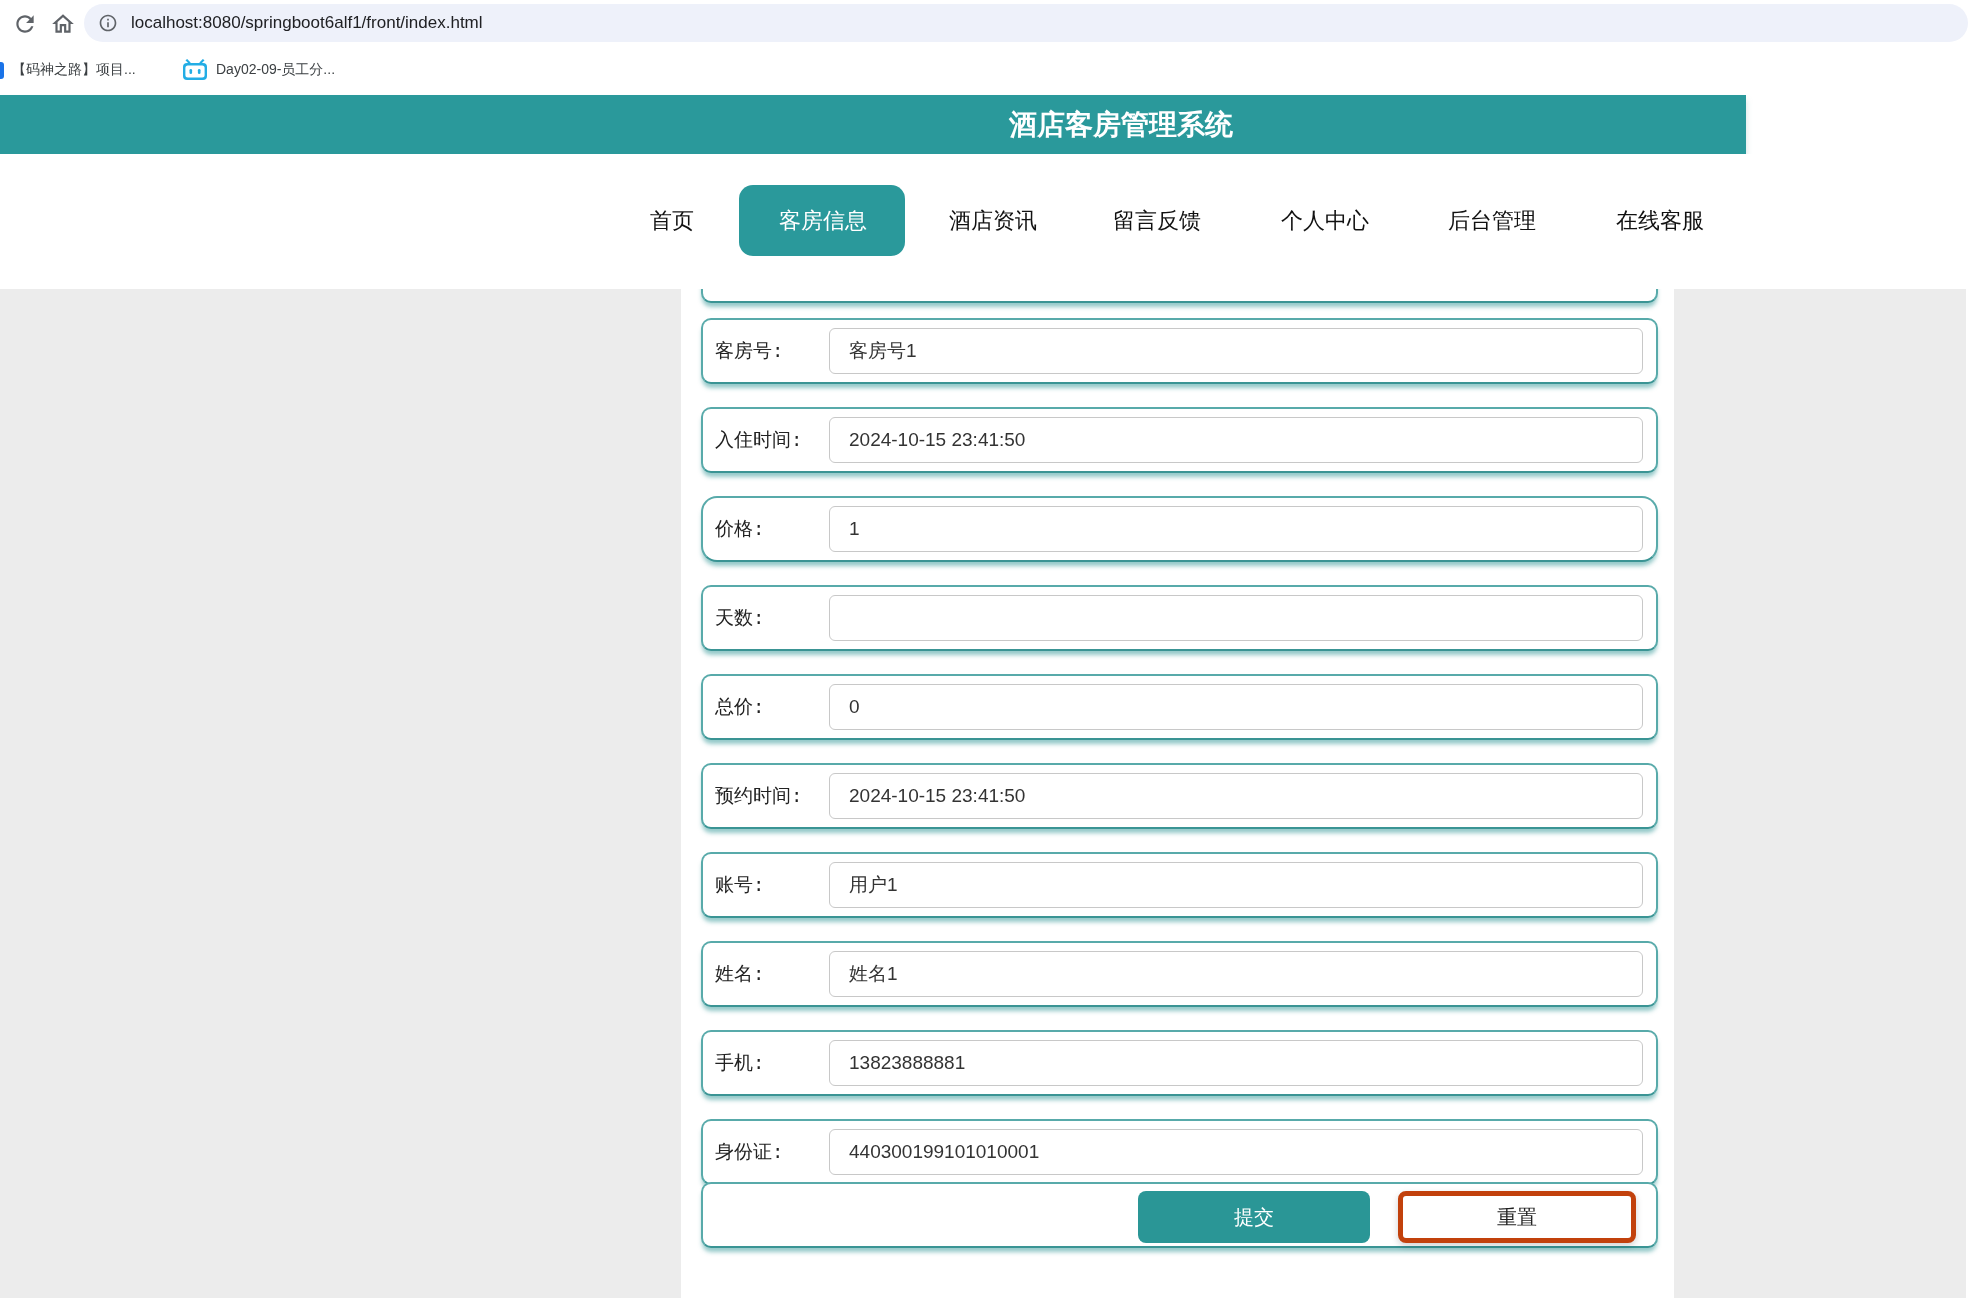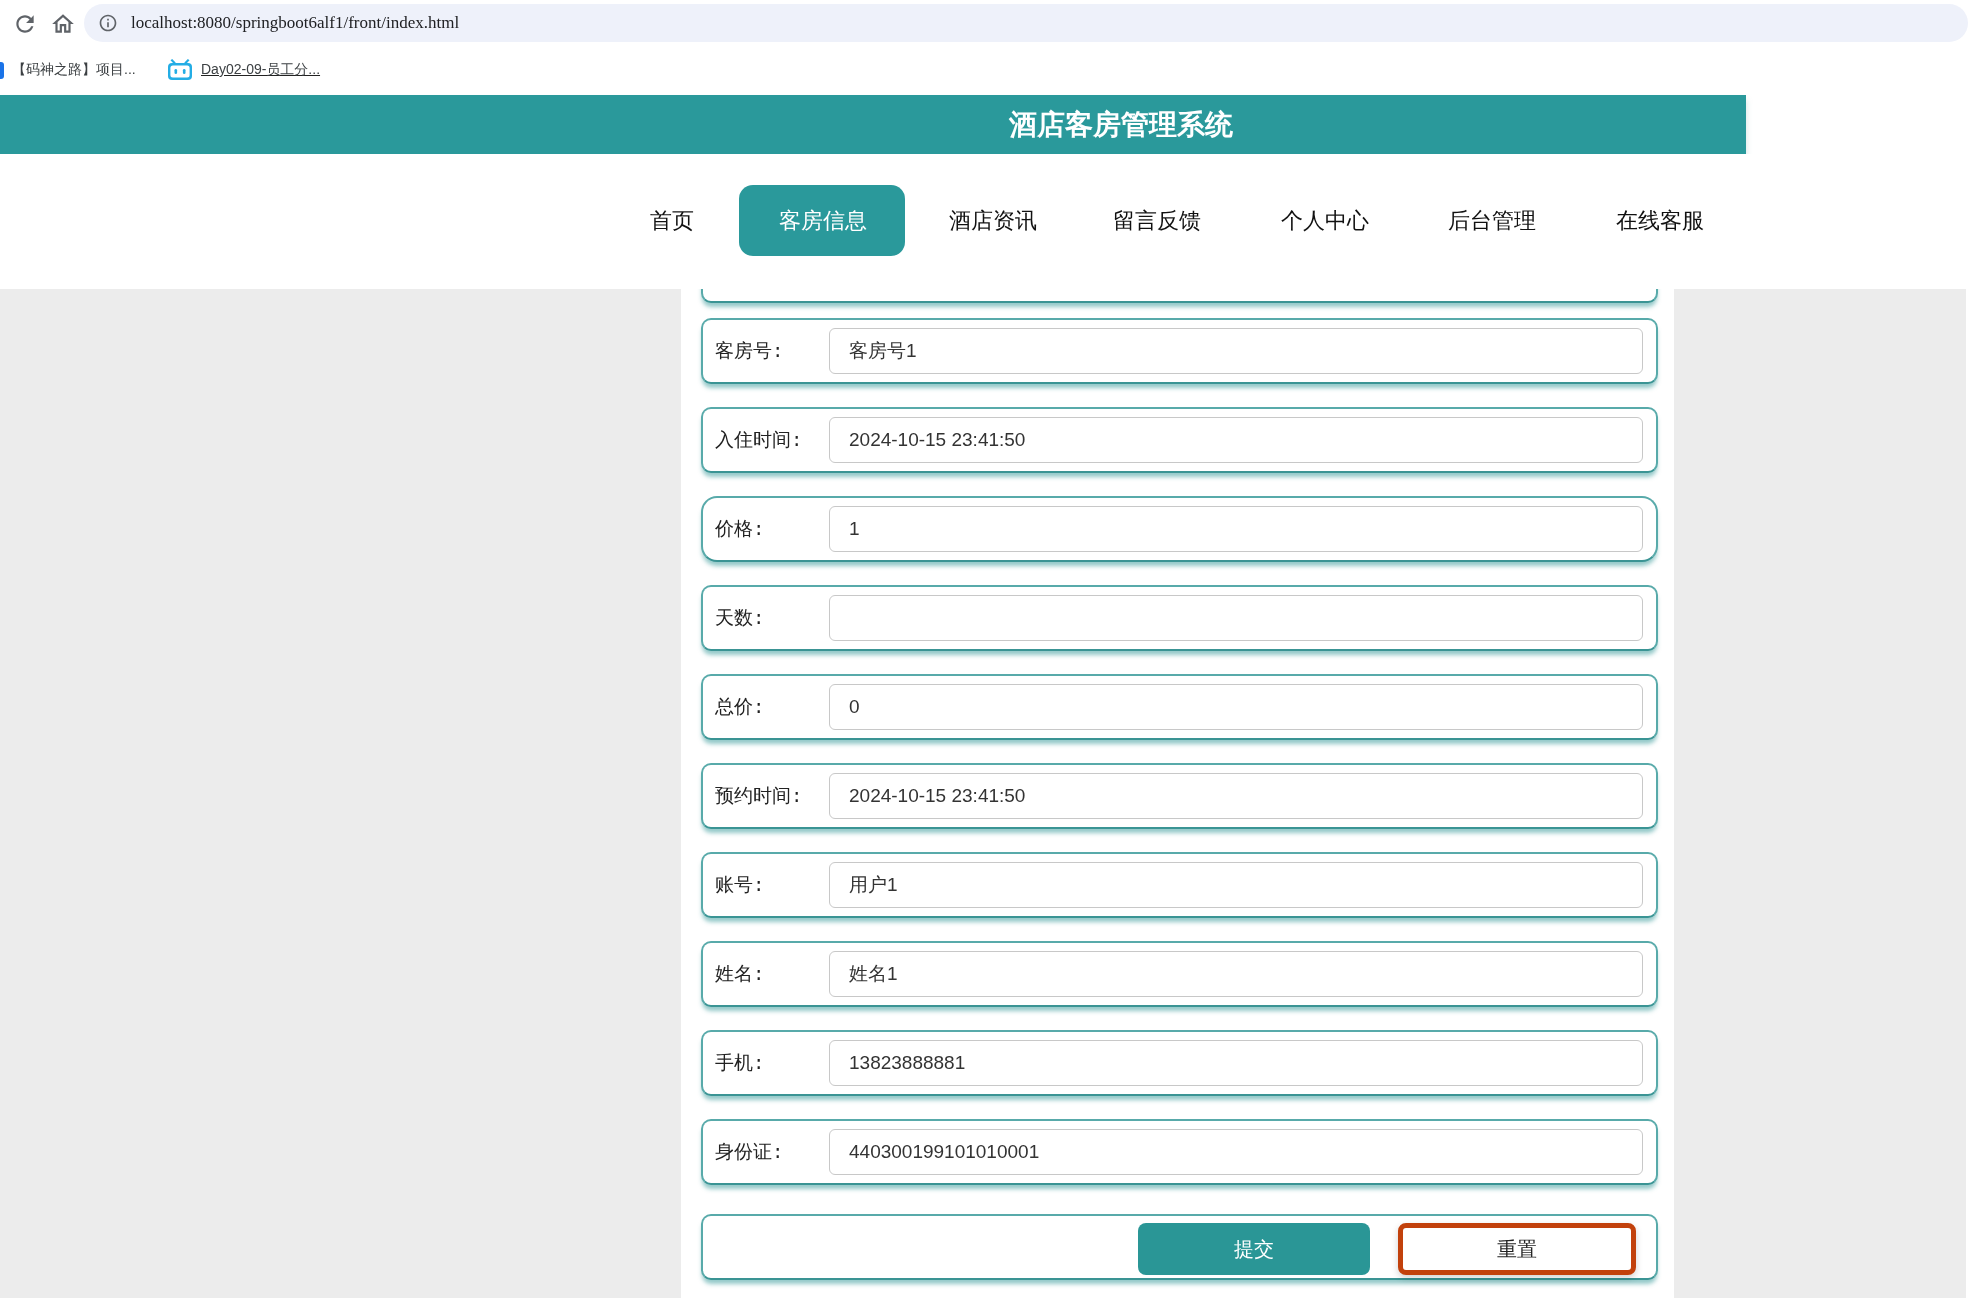--- a/index.html
+++ b/index.html
@@ -13,29 +13,29 @@
   }
 
   
   .chrome-top { position: absolute; top: 0; left: 0; width: 1974px; height: 48px; background: #fff; }
   .chrome-btn { position: absolute; top: 11px; width: 26px; height: 26px; fill: #5f6368; cursor: pointer; }
   .btn-refresh { left: 12px; }
   .btn-home { left: 50px; }
   .url-pill {
     position: absolute; left: 84px; top: 4px; width: 1884px; height: 38px;
     background: #eef1fa; border-radius: 19px;
-    display: flex; align-items: center; padding-left: 14px; font-family: Liberation Serif, serif;
+    display: flex; align-items: center; padding-left: 14px;
   }
   .info-ic { width: 20px; height: 20px; fill: #5f6368; flex: 0 0 auto; }
   .url-text { margin-left: 13px; font-size: 17px; color: #202124; white-space: nowrap; }
 
   .bookmarks-bar { position: absolute; top: 48px; left: 0; width: 1810px; height: 44px; background: #fff; overflow: hidden; }
   .bm { position: absolute; top: 0; height: 44px; display: flex; align-items: center; cursor: pointer; }
   .bm-1 { left: -13px; }
-  .bm-2 { left: 167px; text-decoration: underline; }
+  .bm-2 { left: 182px; }
   .fav-blue { width: 17px; height: 17px; background: #1a73e8; border-radius: 3px; flex: 0 0 auto; }
   .bili-ic { width: 26px; height: 22px; flex: 0 0 auto; }
   .bm-label { margin-left: 8px; font-size: 14px; color: #3c4043; white-space: nowrap; }
 
   
   .site-header {
     position: absolute; top: 95px; left: 0; width: 1746px; height: 59px;
     background: #2a999b;
     box-shadow: 0 5px 6px rgba(120, 170, 170, 0.35);
   }
@@ -65,21 +65,21 @@
   .form-row {
     position: absolute; left: 701px; width: 957px; height: 66px;
     background: #fff; border: 2px solid #58aaaa; border-bottom-color: #3a9494;
     border-radius: 10px;
     box-shadow: 0 5px 4px -1px rgba(42, 148, 148, 0.5);
   }
   .row-clipped { top: -52px; }
   .row-0 { top: 29px; }  .row-1 { top: 118px; } .row-2 { top: 207px; border-radius: 16px; }
   .row-3 { top: 296px; } .row-4 { top: 385px; } .row-5 { top: 474px; }
   .row-6 { top: 563px; } .row-7 { top: 652px; } .row-8 { top: 741px; }
-  .row-9 { top: 830px; } .row-buttons { top: 893px; margin-top: 32px; }
+  .row-9 { top: 830px; } .row-buttons { top: 893px; }
 
   .field-label {
     position: absolute; left: 12px; top: 0; height: 62px;
     display: flex; align-items: center; font-size: 19px; color: #222; white-space: nowrap; font-family: Liberation Mono, monospace;
   }
   .field-input {
     position: absolute; left: 126px; top: 8px; width: 814px; height: 46px;
     border: 1px solid #c8c8c8; border-radius: 6px; background: #fff;
     padding: 0 19px; font-size: 19px; color: #333;
     font-family: "Liberation Sans", sans-serif; outline: none;

